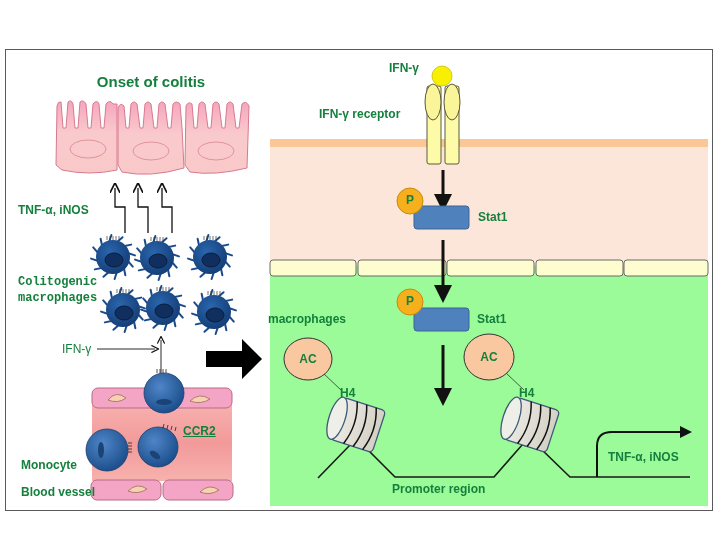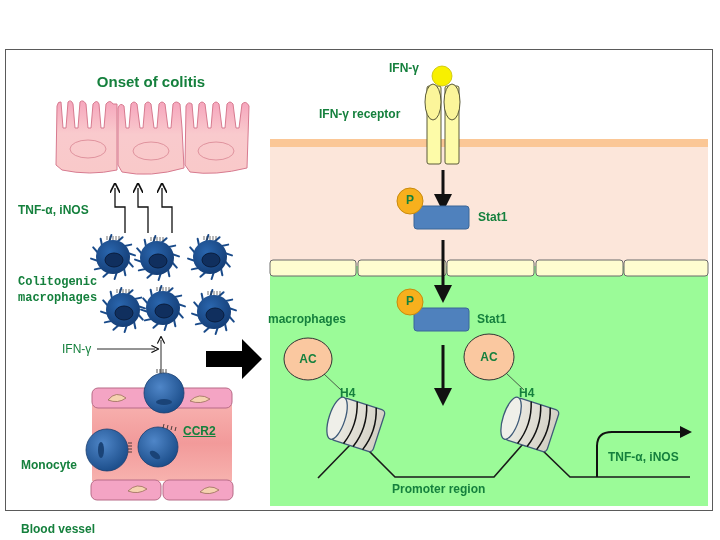--- a/index.html
+++ b/index.html
@@ -262,21 +262,21 @@
 <div class="lbl title center" style="left:151px; top:73px;">Onset of colitis</div>
 
 <div class="lbl" style="left:18px; top:203px;">TNF-α, iNOS</div>
 <div class="lbl" style="left:18px; top:274px; line-height:16px;font-family:Liberation Mono, monospace;">
   <div>Colitogenic</div>
   <div>macrophages</div>
 </div>
 <div class="lbl" style="left:62px; top:342px; font-weight:normal;">IFN-γ</div>
 <div class="lbl" style="left:21px; top:442px;margin-top:16px;">Monocyte</div>
 <div class="lbl" style="left:183px; top:424px;text-decoration:underline;">CCR2</div>
-<div class="lbl" style="left:21px; top:485px;margin-top:37px;">Blood vessel</div>
+<div class="lbl" style="left:21px; top:485px;">Blood vessel</div>
 
 <div class="lbl" style="left:389px; top:61px;">IFN-γ</div>
 <div class="lbl" style="left:319px; top:107px;">IFN-γ receptor</div>
 <div class="lbl center" style="left:410px; top:193px;">P</div>
 <div class="lbl" style="left:478px; top:210px;">Stat1</div>
 <div class="lbl center" style="left:410px; top:294px;">P</div>
 <div class="lbl" style="left:477px; top:312px;">Stat1</div>
 <div class="lbl" style="left:268px; top:312px;">macrophages</div>
 <div class="lbl center" style="left:308px; top:352px;">AC</div>
 <div class="lbl center" style="left:489px; top:350px;">AC</div>

